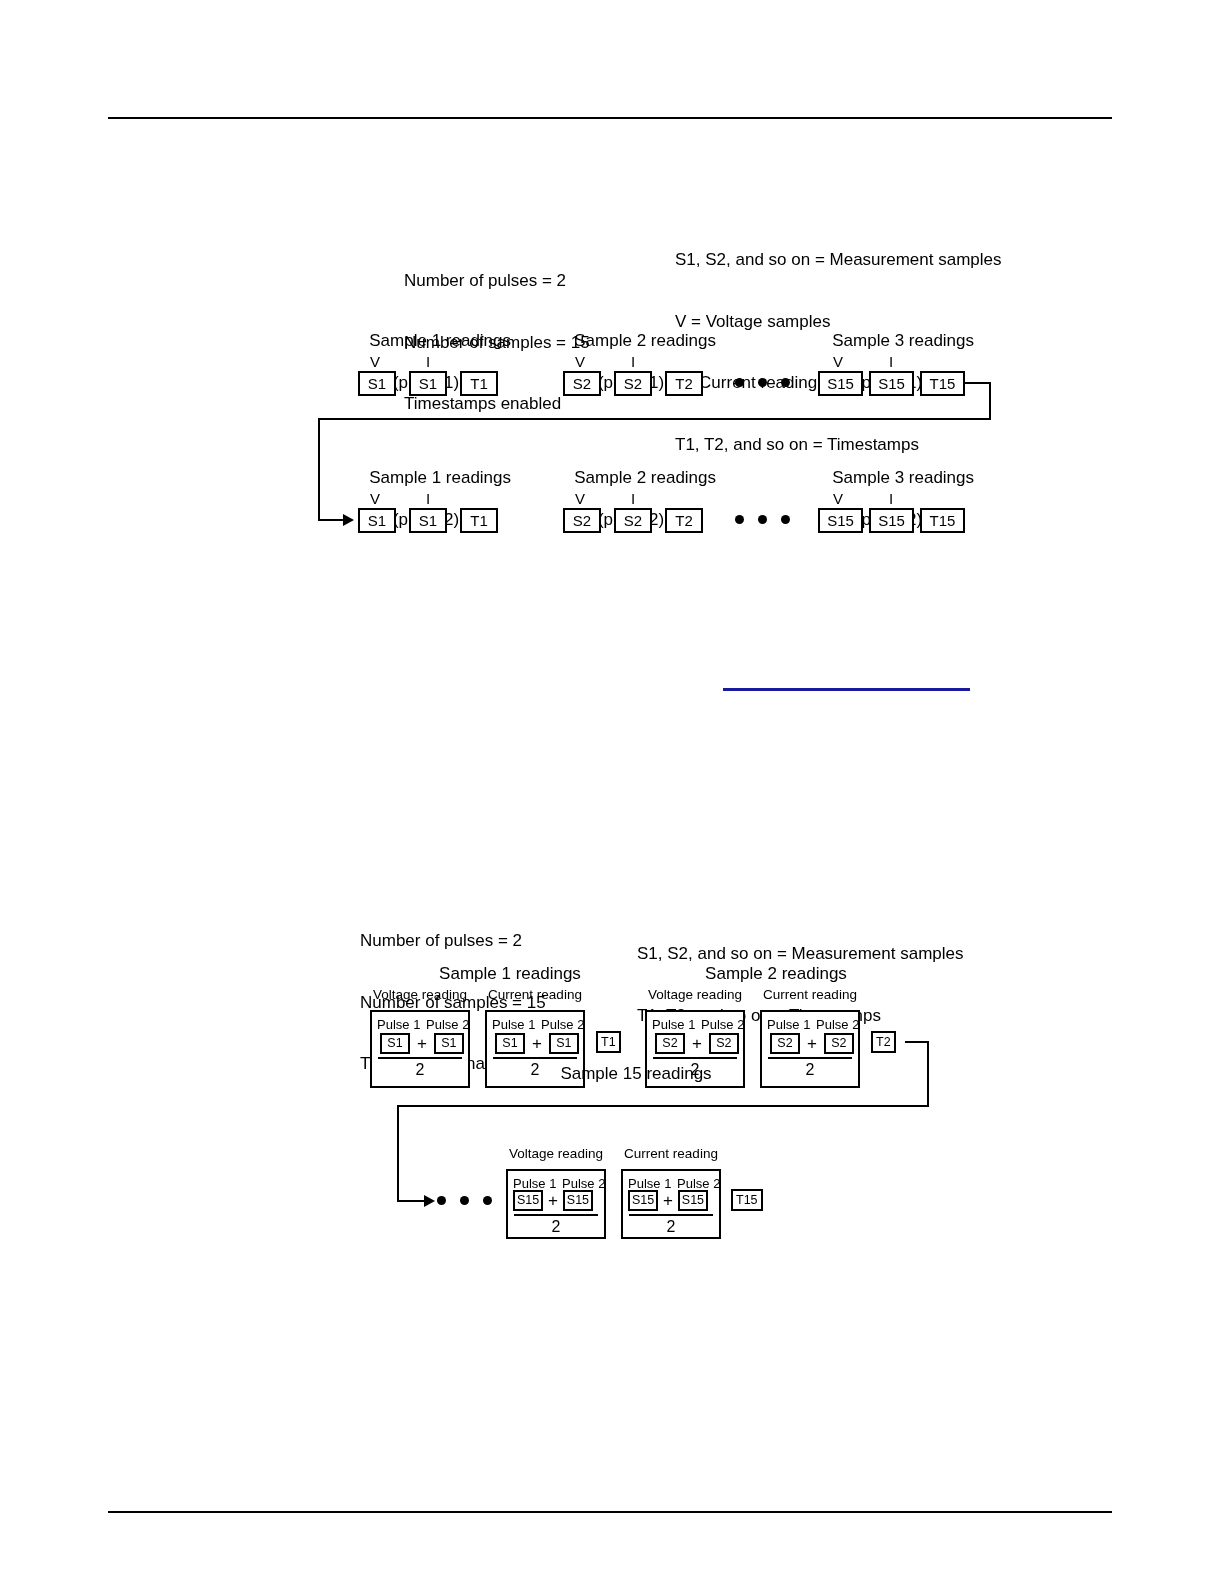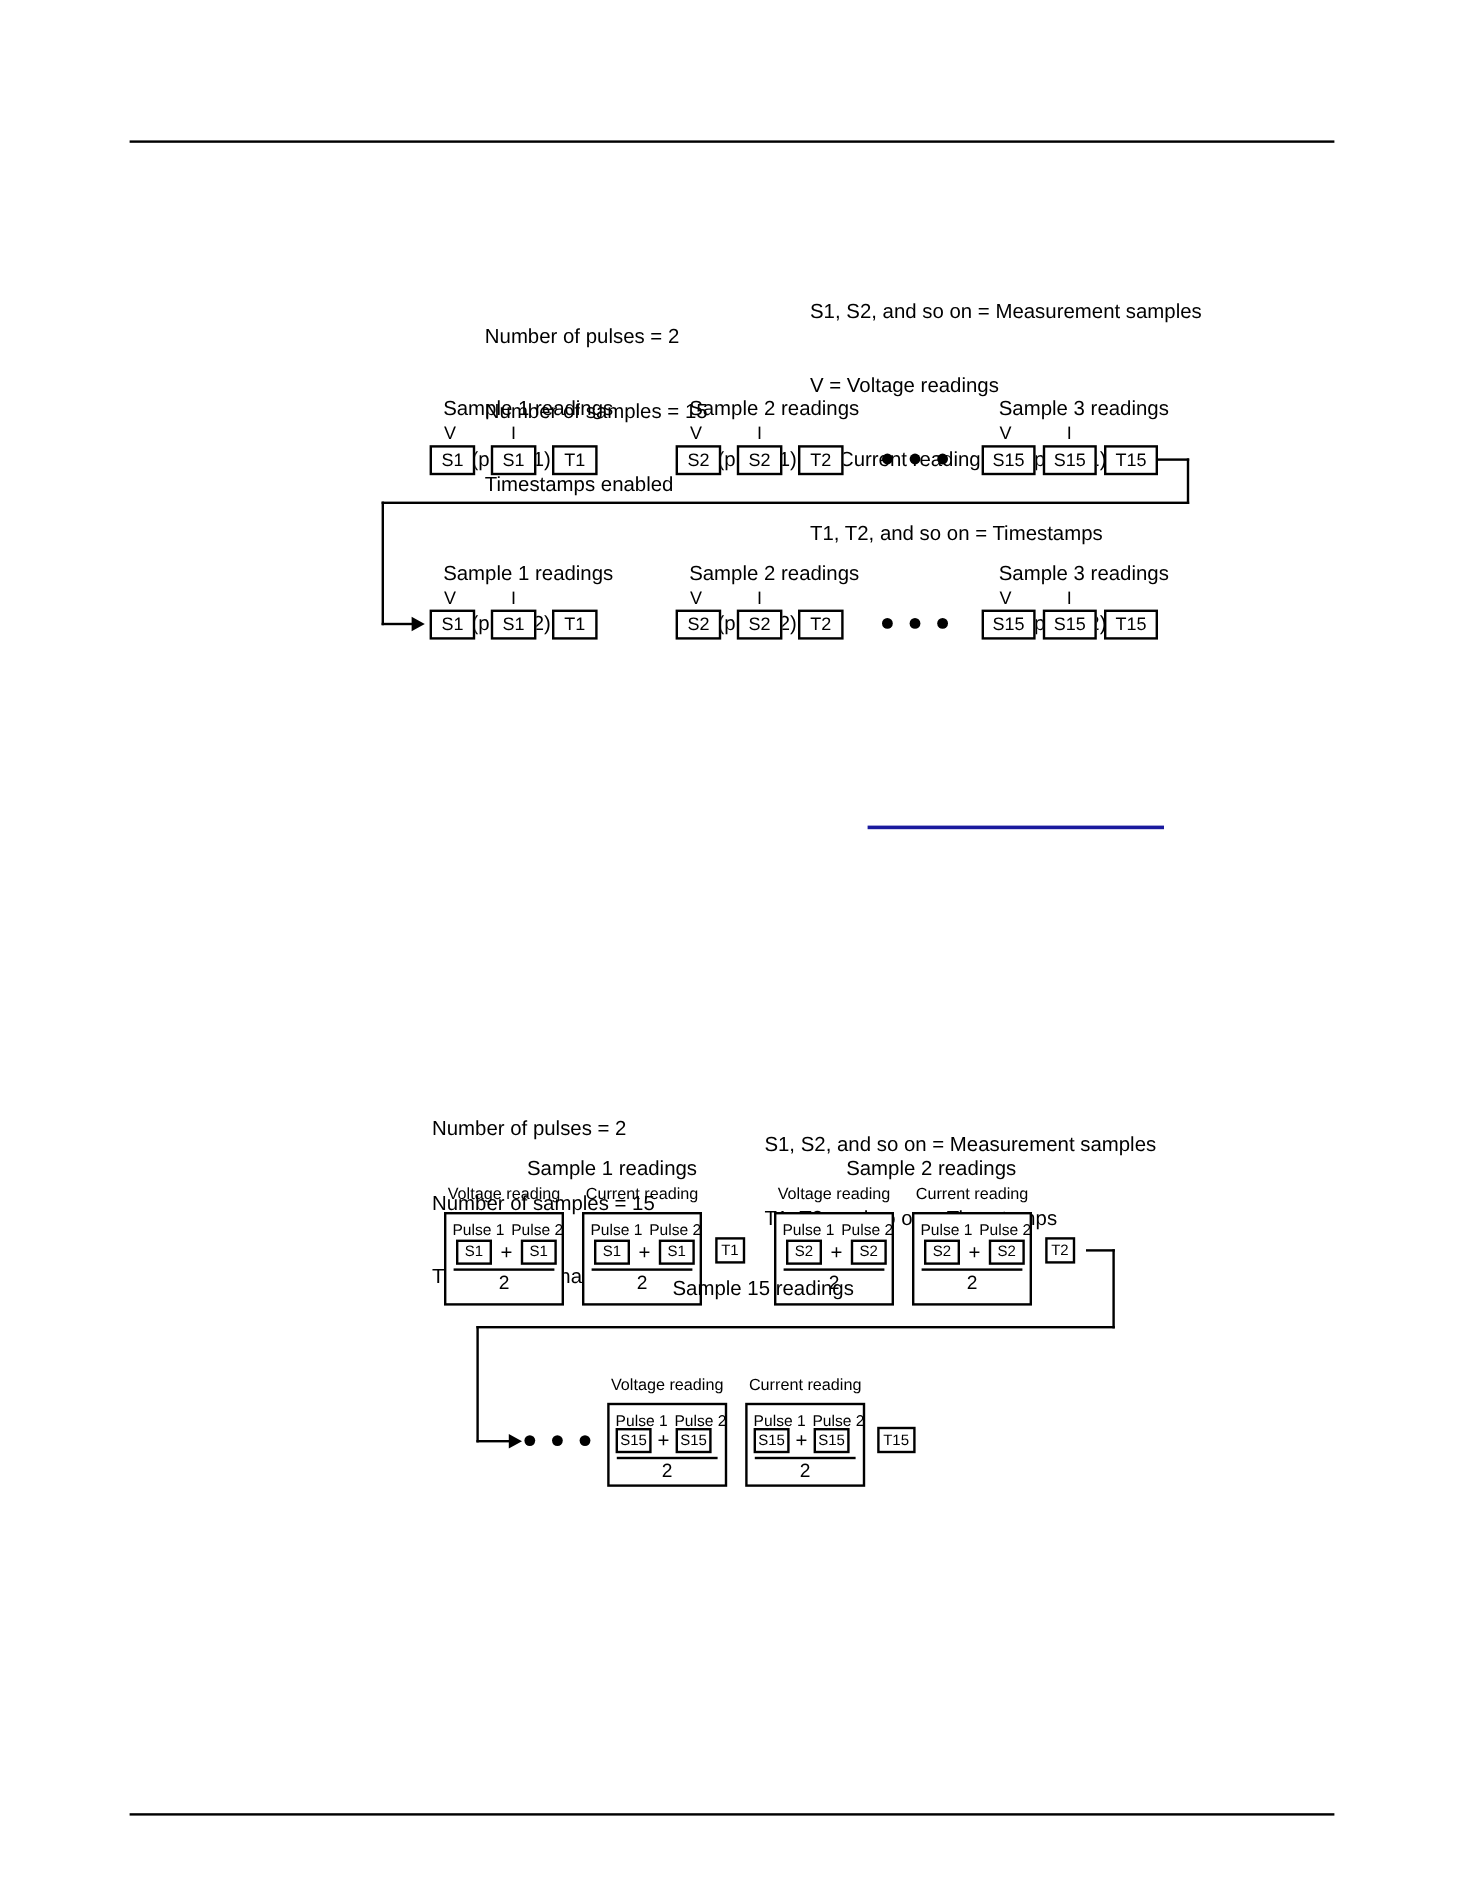--- a/index.html
+++ b/index.html
@@ -195,21 +195,21 @@
   <div>
 
     <div class="legend-block" style="left:404px; top:230px;">
       <span class="legend-line">Number of pulses = 2</span>
       <span class="legend-line">Number of samples = 15</span>
       <span class="legend-line">Timestamps enabled</span>
     </div>
 
     <div class="legend-block" style="left:675px; top:209px;">
       <span class="legend-line">S1, S2, and so on = Measurement samples</span>
-      <span class="legend-line">V = Voltage readings</span>
+      <span class="legend-line">V = Voltage samples</span>
       <span class="legend-line">I = Current reading</span>
       <span class="legend-line">T1, T2, and so on = Timestamps</span>
     </div>
 
     <div class="grp-title" style="left:340px; top:309px; width:172px;">
       <span>Sample 1 readings</span>
       <span class="l2">(pulse 1)</span>
     </div>
     <div class="vi-label" style="left:365px; top:354px;">V</div>
     <div class="vi-label" style="left:418px; top:354px;">I</div>

